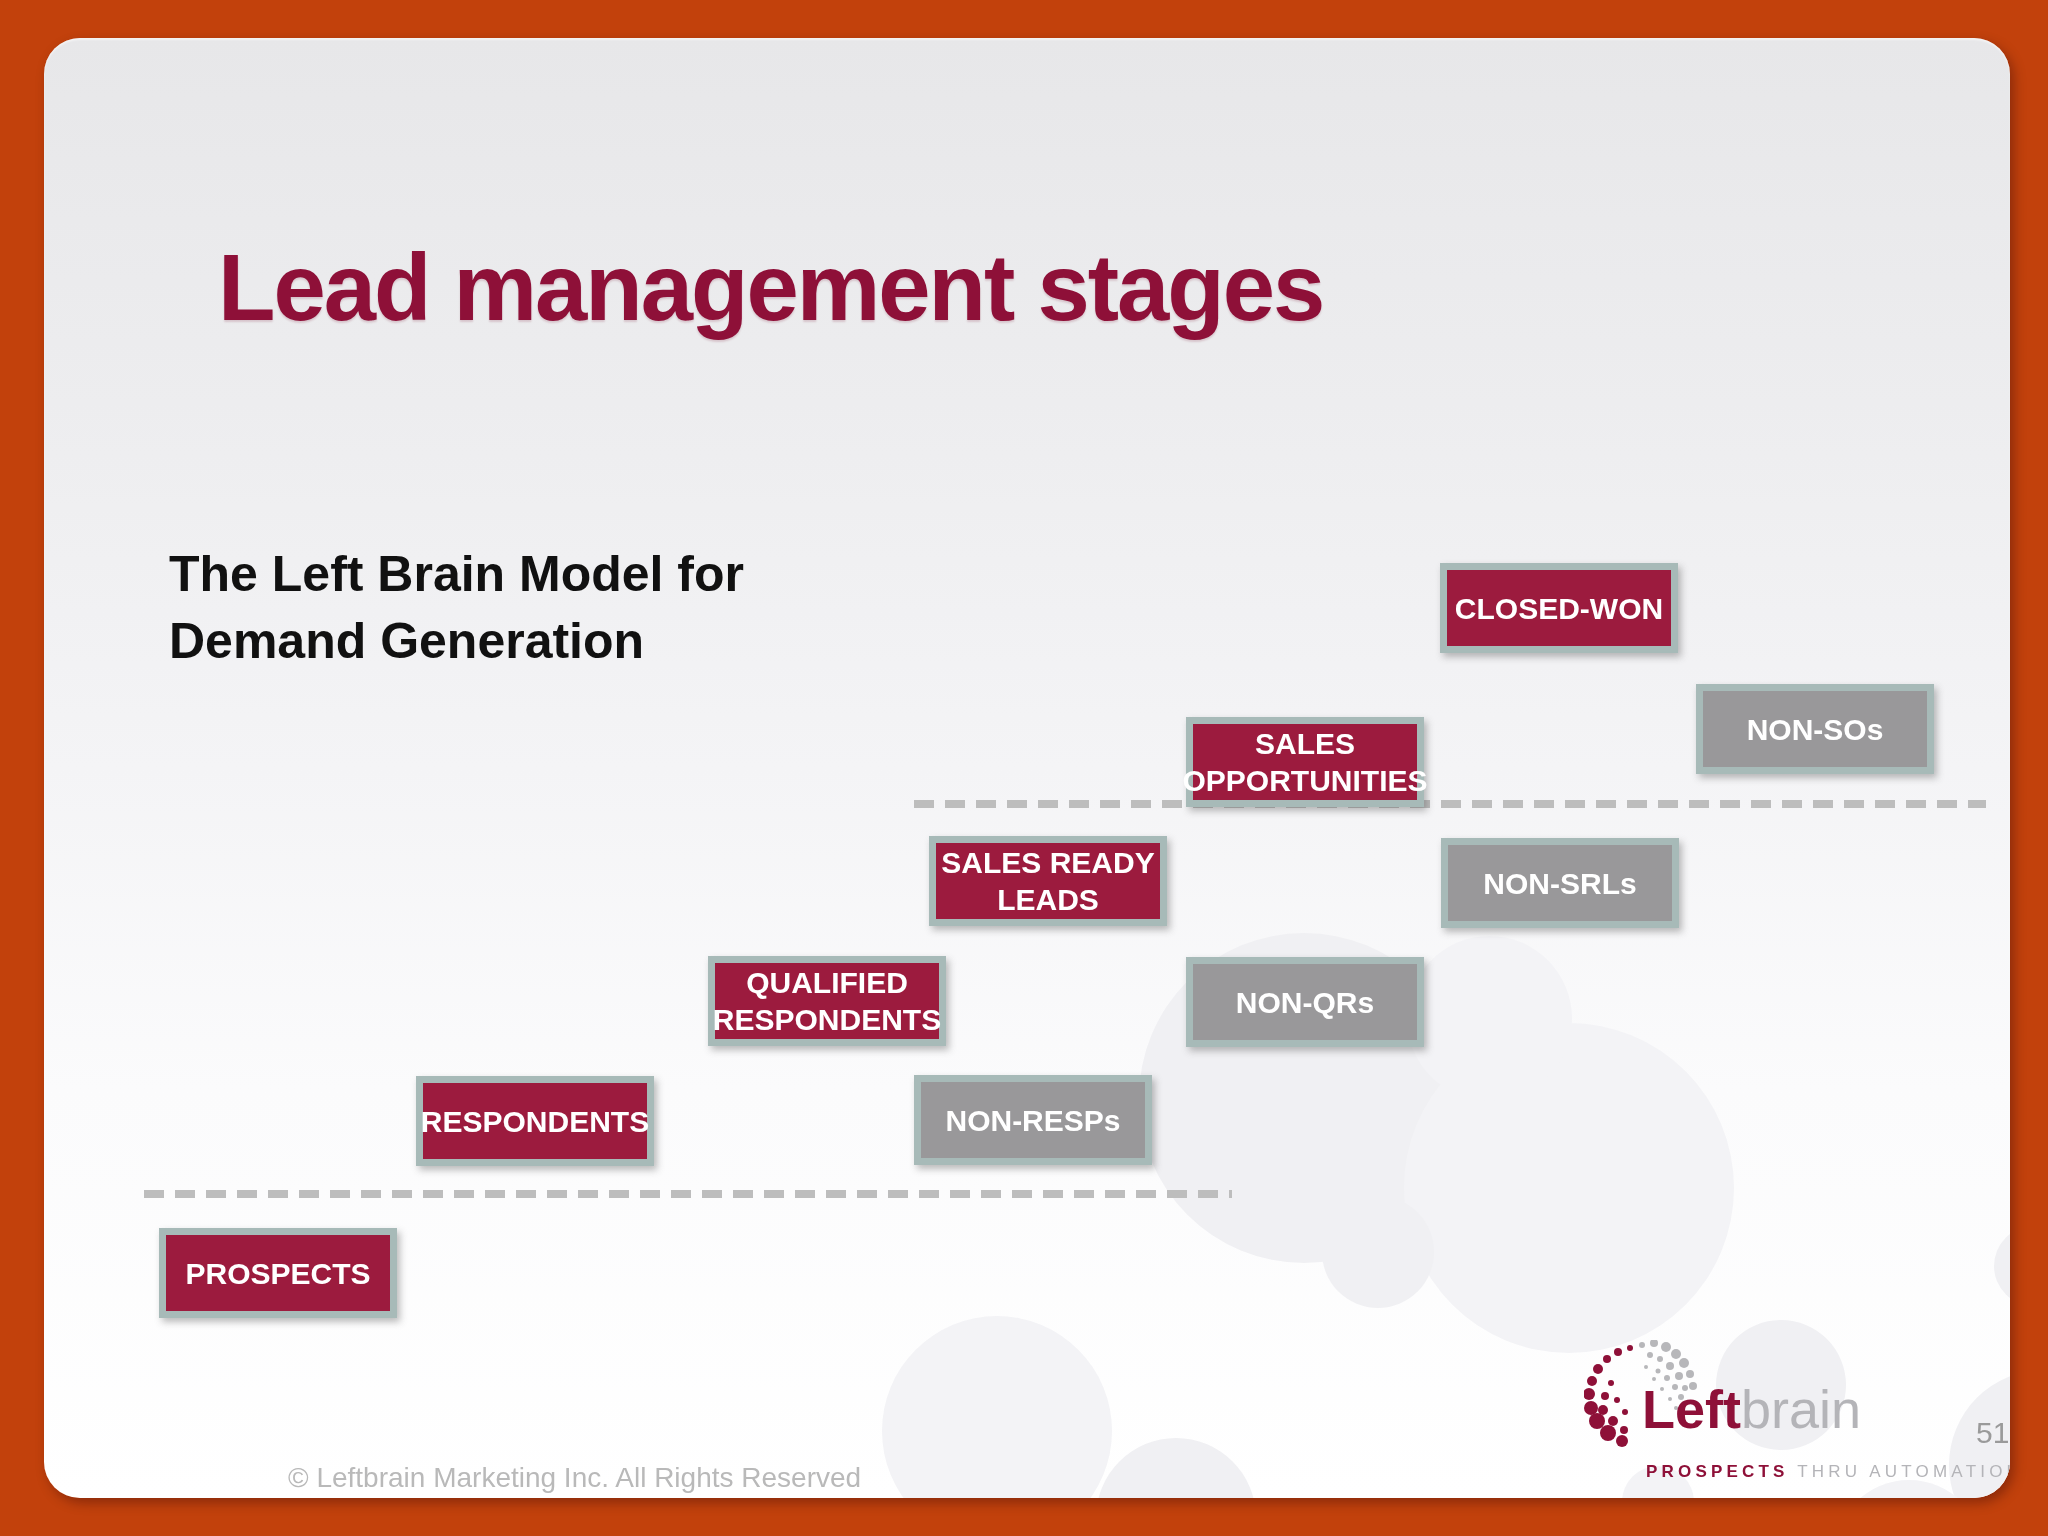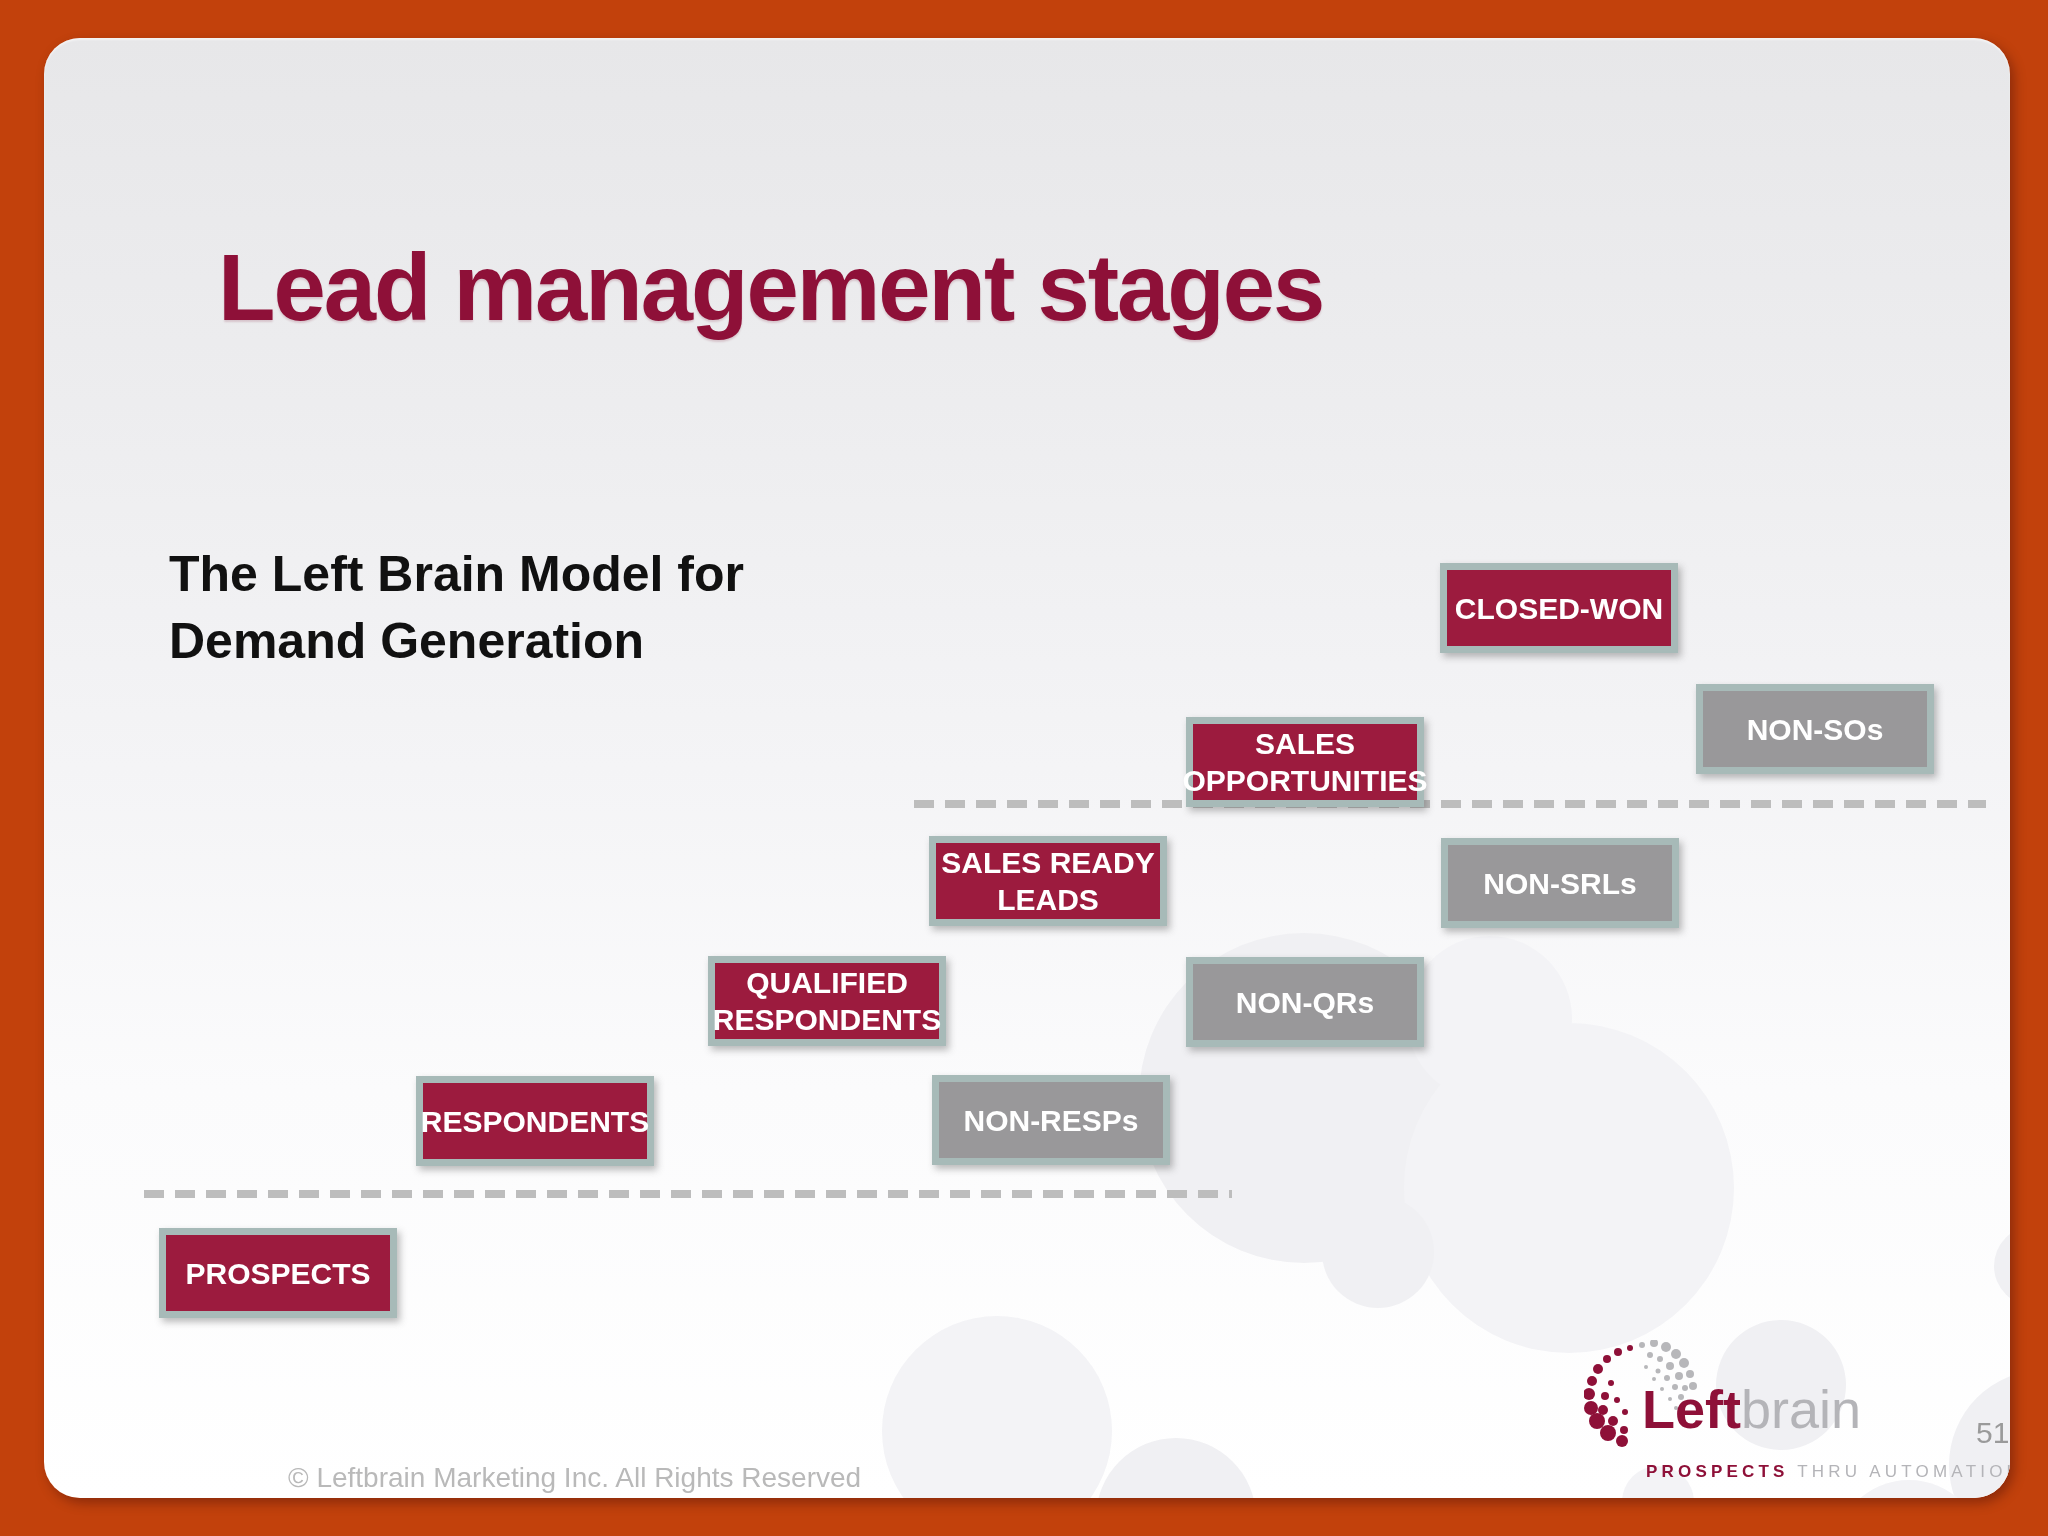--- a/index.html
+++ b/index.html
@@ -71,21 +71,21 @@
     font-weight:bold;
     font-size:30px;
     line-height:37px;
     white-space:pre-line;
     box-shadow:3px 4px 7px rgba(80,80,80,0.38);
   }
   .qualified{background:#9c1b3e;}
   .disqualified{background:#99989a;}
   #b-prospects{left:115px;top:1190px;}
   #b-respondents{left:372px;top:1038px;}
-  #b-nonresps{left:888px;top:1037px;text-align:right;}
+  #b-nonresps{left:870px;top:1037px;text-align:right;}
   #b-qualifiedresp{left:628px;top:918px;margin-left:36px;}
   #b-nonqrs{left:1142px;top:919px;}
   #b-salesready{left:885px;top:798px;}
   #b-nonsrls{left:1397px;top:800px;}
   #b-salesopps{left:1142px;top:679px;}
   #b-nonsos{left:1652px;top:646px;}
   #b-closedwon{left:1396px;top:525px;}
 
   .dashline{
     position:absolute;

